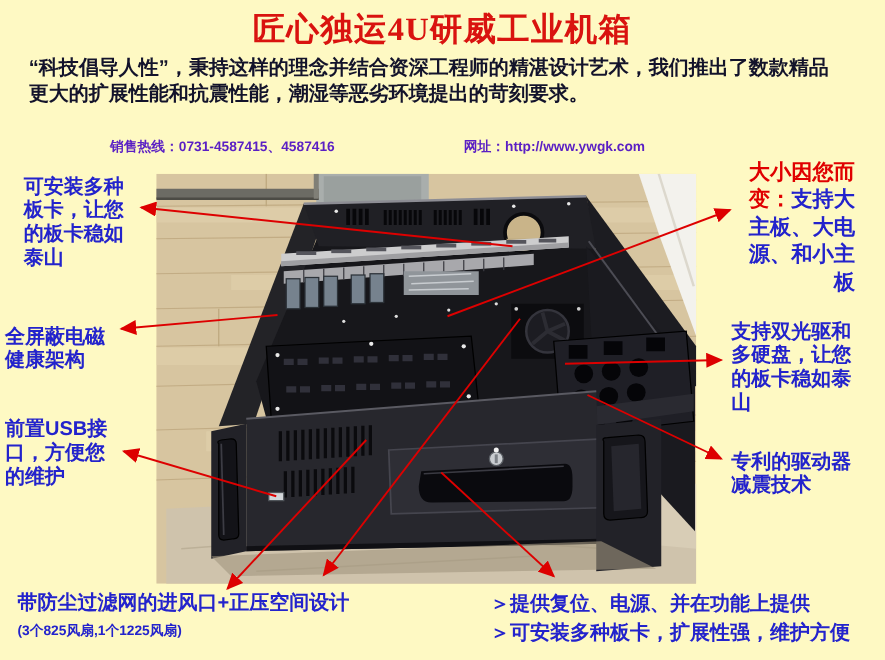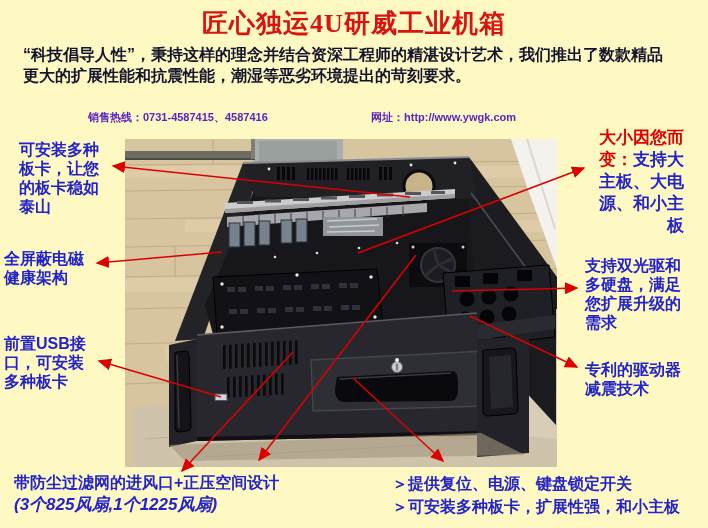--- a/index.html
+++ b/index.html
@@ -22,21 +22,21 @@
   .contact .hotline{position:absolute;left:88px;top:0;white-space:nowrap;}
   .contact .site{position:absolute;left:360px;top:0;white-space:nowrap;margin-left:11px;}
   .photo{position:absolute;left:125px;top:139px;width:432px;height:328px;z-index:1;}
   .arrows{position:absolute;left:0;top:0;width:708px;height:528px;z-index:2;pointer-events:none;}
   .callout{
     position:absolute;z-index:3;color:#2323cc;font-weight:bold;
     font-size:16px;line-height:19px;word-break:break-all;
   }
   .callout .red{color:#e00000;}
   .bl1{font-size:16px;line-height:22px;white-space:nowrap;}
-  .bl2{font-size:17px;line-height:22px;white-space:nowrap;font-style:italic;}
+  .bl2{font-size:11px;line-height:22px;white-space:nowrap;}
   .br{font-size:16px;line-height:23px;white-space:nowrap;}
 </style>
 </head>
 <body>
 
 <div class="page">
 
   <h1 class="title">匠心独运4U研威工业机箱</h1>
 
   <div class="intro">
@@ -344,29 +344,29 @@
       <line x1="358" y1="253" x2="584" y2="168" marker-end="url(#ah)"></line>
       <line x1="452" y1="291" x2="577" y2="288" marker-end="url(#ah)"></line>
       <line x1="470" y1="316" x2="577" y2="367" marker-end="url(#ah)"></line>
       <line x1="293" y1="352" x2="182" y2="471" marker-end="url(#ah)"></line>
       <line x1="416" y1="255" x2="259" y2="460" marker-end="url(#ah)"></line>
       <line x1="353" y1="378" x2="443" y2="461" marker-end="url(#ah)"></line>
     </g>
   </svg>
 
   <div class="callout" style="left:19px;top:140px;width:86px;">可安装多种板卡，让您的板卡稳如泰山</div>
-  <div class="callout" style="left:4px;top:249px;width:86px;">全屏蔽电磁健康架构</div>
-  <div class="callout" style="left:4px;top:334px;width:88px;">前置USB接口，可安装多种板卡</div>
+  <div class="callout" style="left:4px;top:260px;width:86px;">全屏蔽电磁健康架构</div>
+  <div class="callout" style="left:4px;top:334px;width:88px;">前置USB接口，方便您的维护</div>
 
   <div class="callout" style="left:594px;top:127px;width:90px;font-size:17px;line-height:22px;text-align:right;"><span class="red">大小因您而变：</span><span>支持大主板、大电源、和小主板</span></div>
-  <div class="callout" style="left:585px;top:256px;width:102px;">支持双光驱和多硬盘，满足您扩展升级的需求</div>
+  <div class="callout" style="left:585px;top:256px;width:102px;">支持双光驱和多硬盘，让您的板卡稳如泰山</div>
   <div class="callout" style="left:585px;top:360px;width:102px;">专利的驱动器减震技术</div>
 
   <div class="callout" style="left:14px;top:472px;width:380px;">
     <div class="bl1">带防尘过滤网的进风口+正压空间设计</div>
     <div class="bl2">(3个825风扇,1个1225风扇)</div>
   </div>
   <div class="callout" style="left:392px;top:472px;width:316px;">
-    <div class="br">＞提供复位、电源、键盘锁定开关</div>
-    <div class="br">＞可安装多种板卡，扩展性强，和小主板</div>
+    <div class="br">＞提供复位、电源、并在功能上提供</div>
+    <div class="br">＞可安装多种板卡，扩展性强，维护方便</div>
   </div>
 
 </div>
 
 </body></html>

